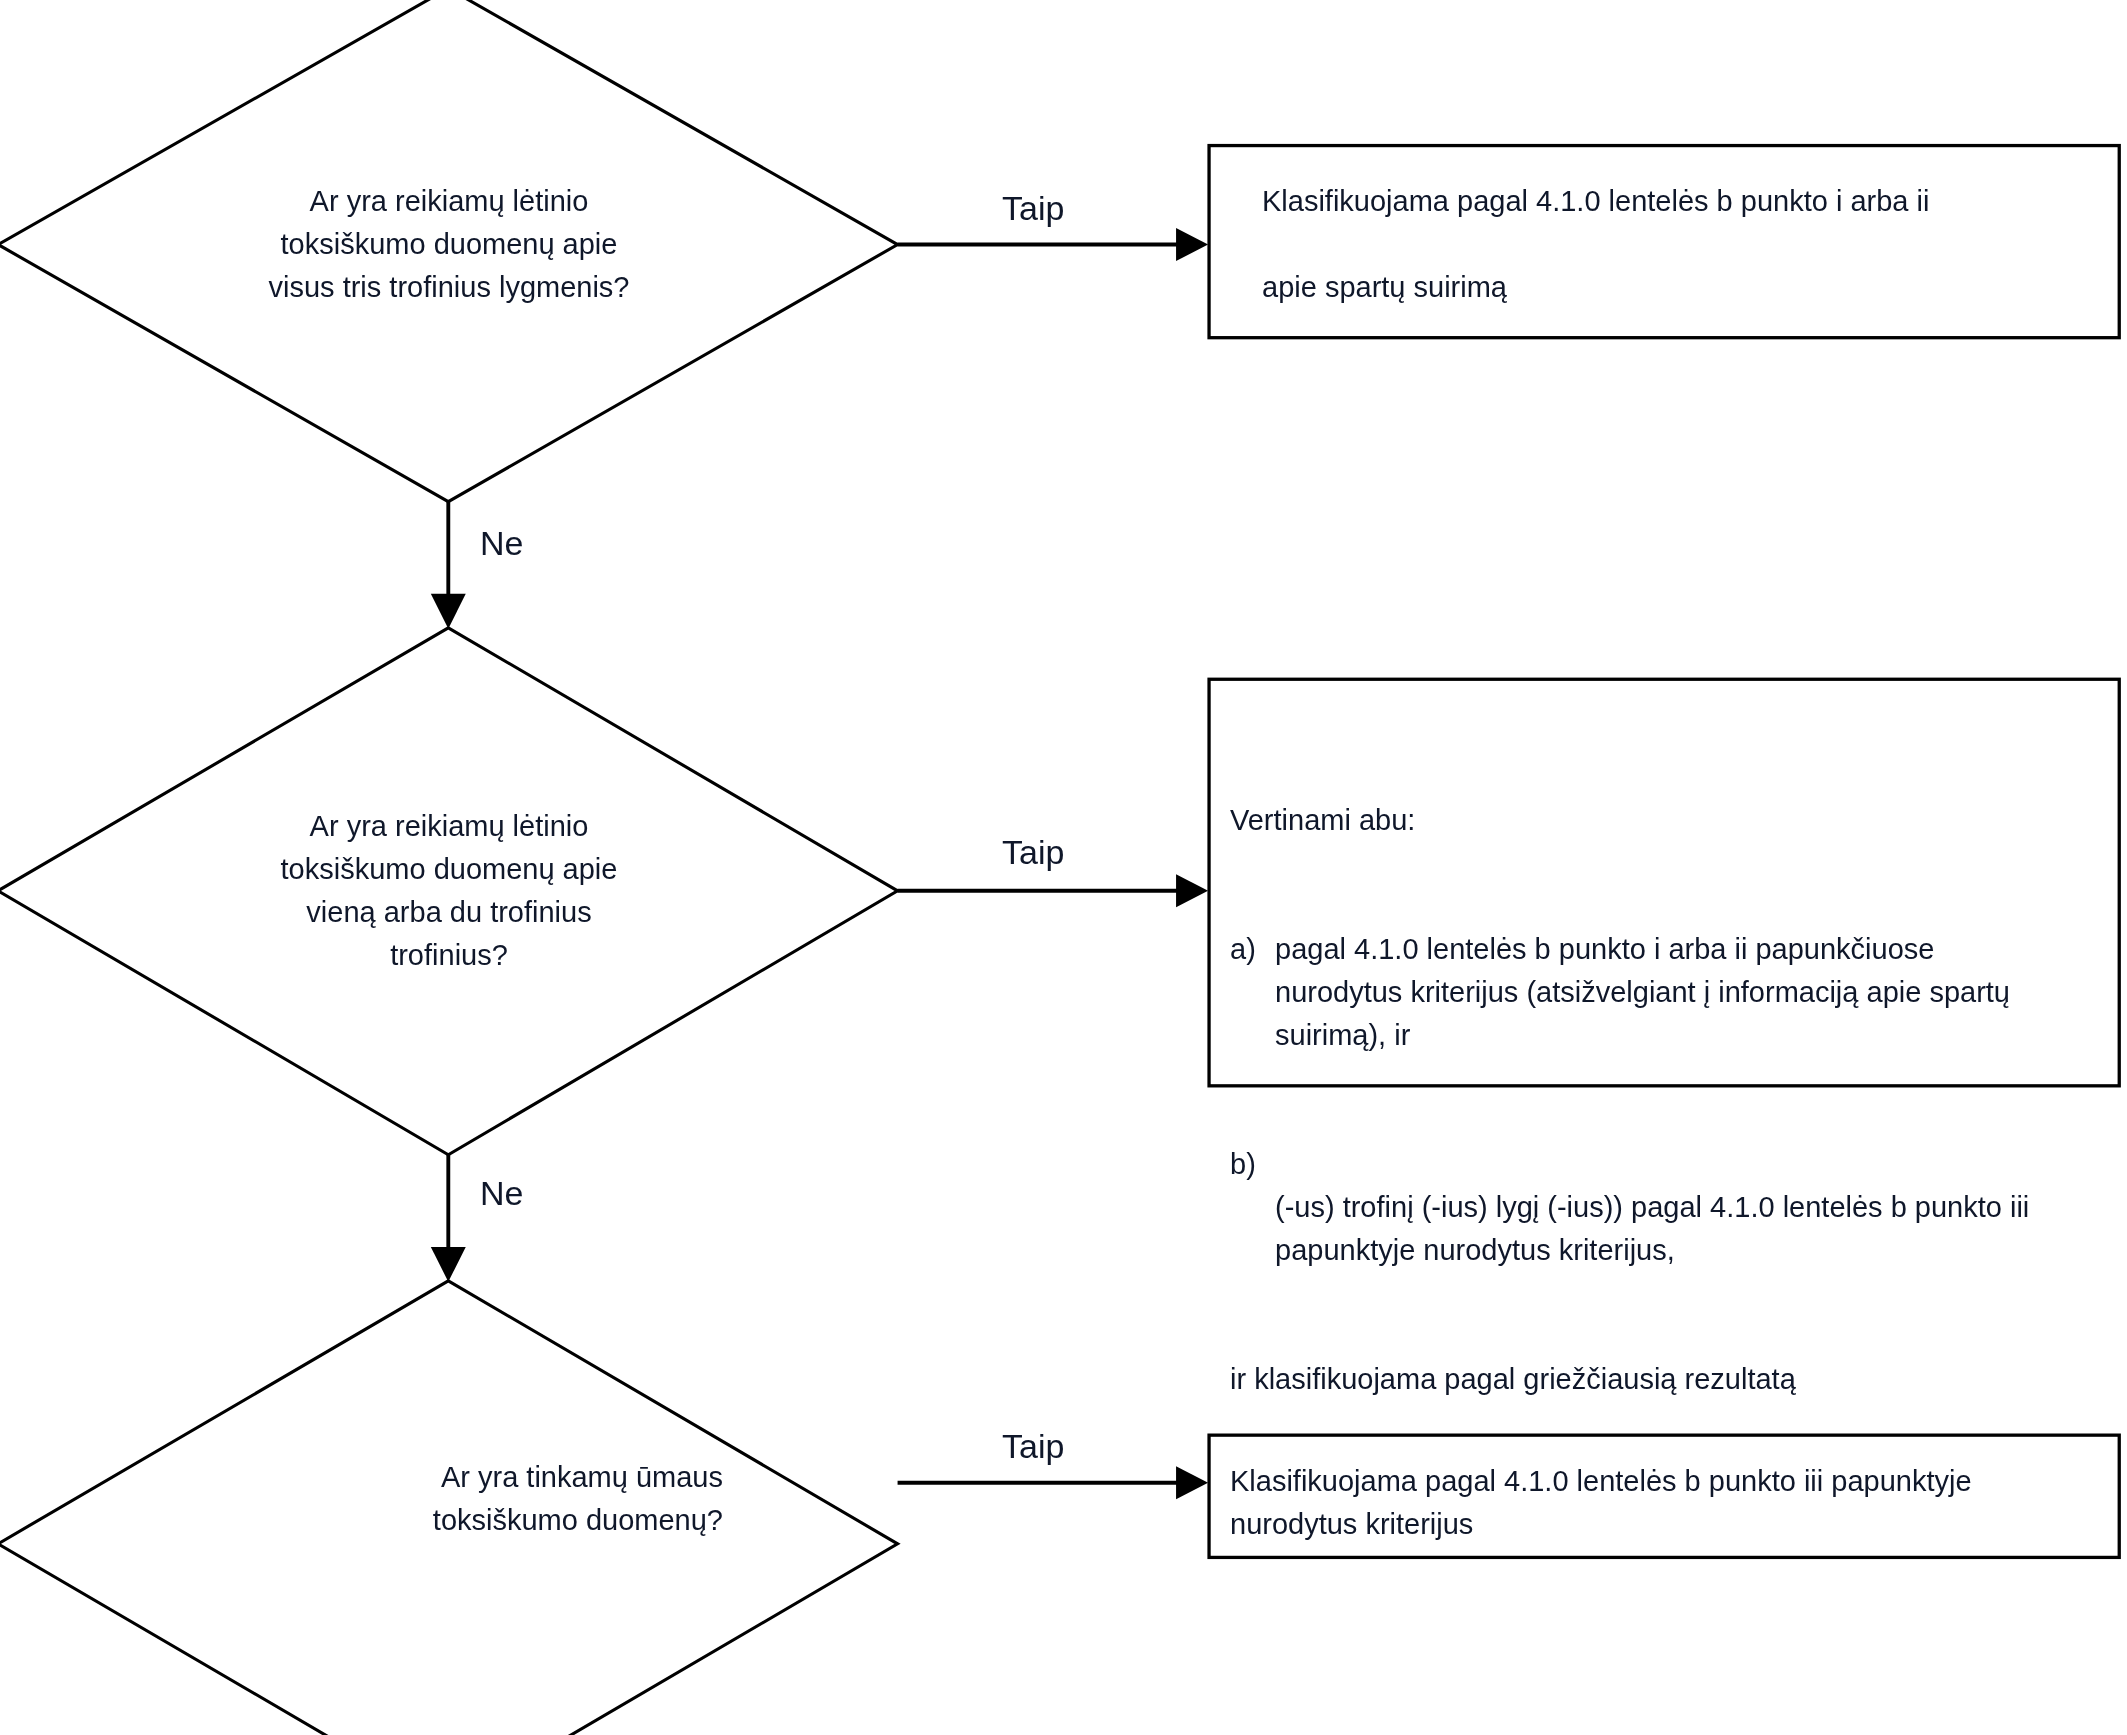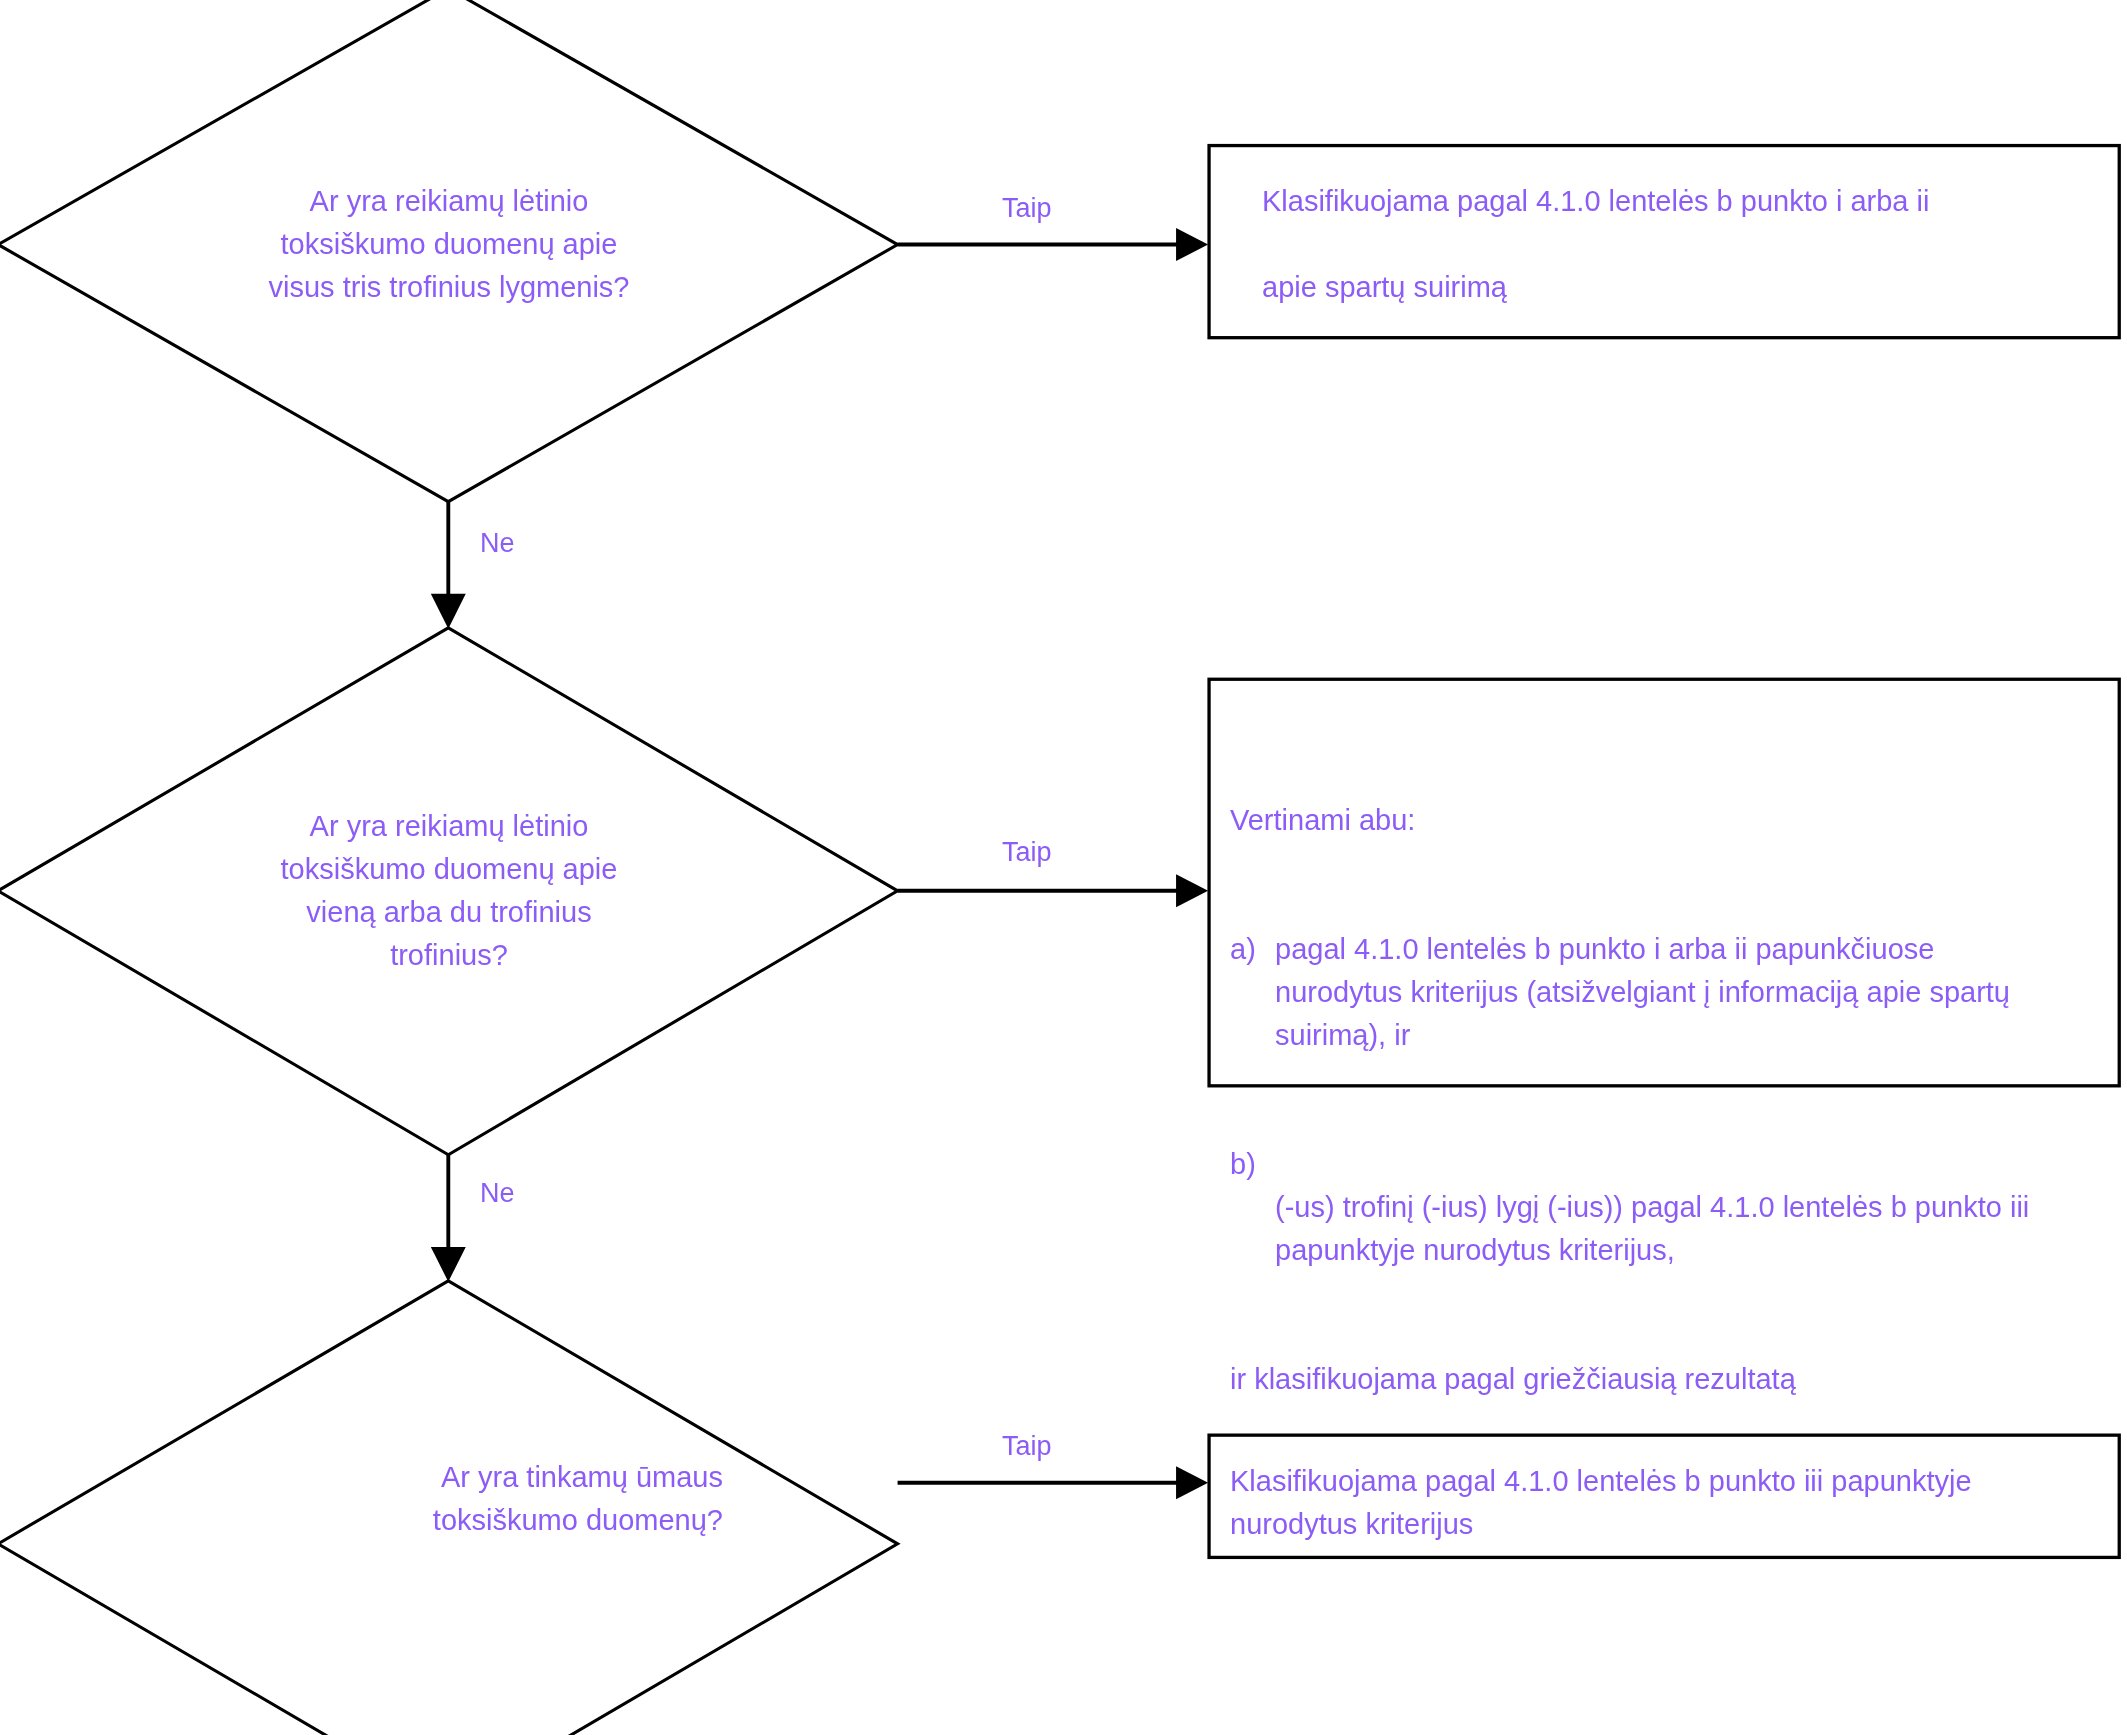--- a/index.html
+++ b/index.html
@@ -40,36 +40,36 @@
     stroke: none;
   }
   .box-rect {
     fill: #ffffff;
     stroke: #000000;
     stroke-width: 3.4;
   }
   
   .txt {
     position: absolute;
-    color: #8b5cf6;
+    color: #0f172a;
     font-family: "Liberation Sans", sans-serif;
     white-space: pre-wrap;
   }
   .diamond-text {
     text-align: center;
     font-size: 29px;
     line-height: 43px;
   }
   .box-text {
     text-align: left;
     font-size: 29px;
     line-height: 43px;
   }
   .edge-label {
-    font-size: 27px;
+    font-size: 34px;
     line-height: 33px;
   }
   .list-row {
     display: flex;
     align-items: flex-start;
   }
   .list-marker {
     flex: 0 0 auto;
     width: 45px;
   }

